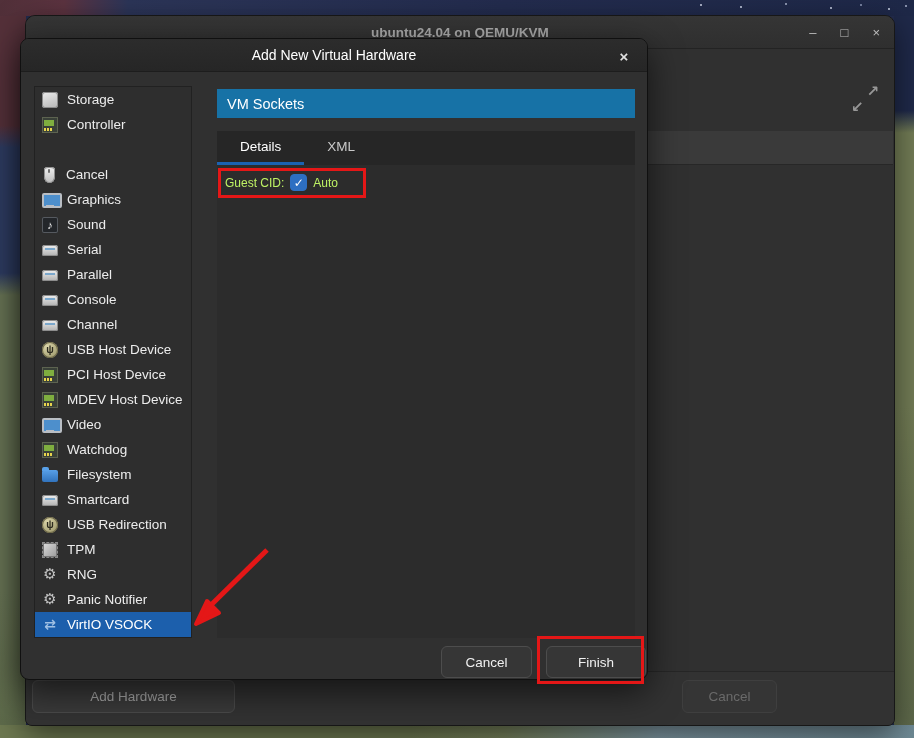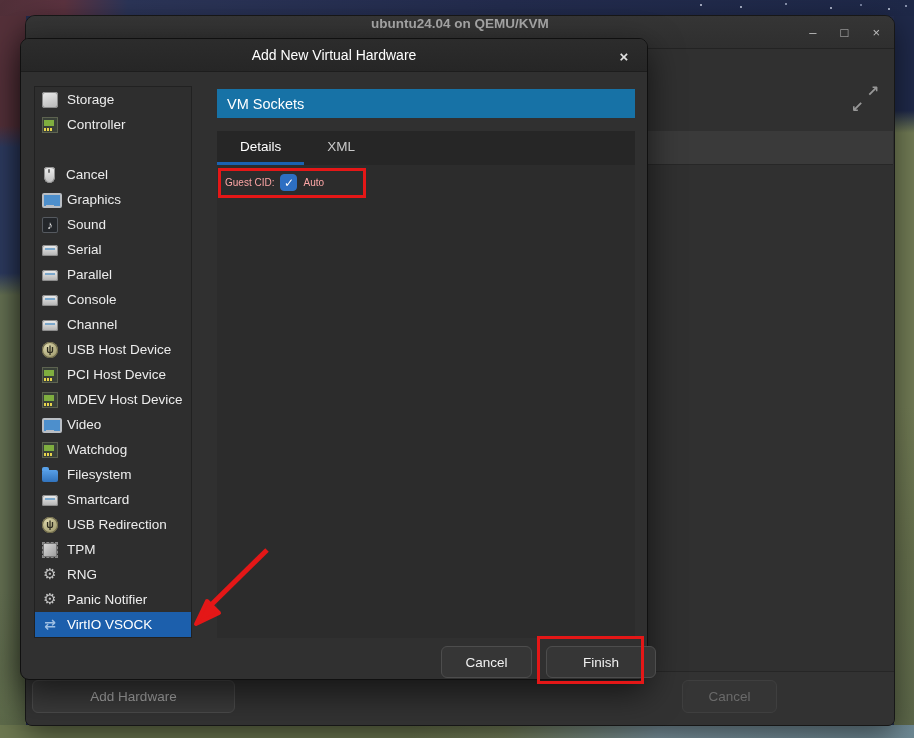--- a/index.html
+++ b/index.html
@@ -19,21 +19,21 @@
   .wp-left{left:0;top:0;width:26px;height:738px;background:linear-gradient(180deg,#55313a 0%,#55313a 17%,#2e3c62 20%,#2e3c62 37%,#687455 40%,#687455 80%,#5d6a4a 100%)}
   .wp-right{right:0;top:0;width:20px;height:738px;background:linear-gradient(180deg,#1f2949 0%,#1f2949 15%,#727c55 18%,#727c55 55%,#66704d 75%,#5d684a 100%)}
   .wp-bottom{left:0;bottom:0;width:914px;height:13px;background:linear-gradient(90deg,#6d7850 0%,#6d7850 45%,#75805a 55%,#7f98a3 72%,#6e8994 100%)}
   .stars{position:absolute;left:700px;top:4px;width:2px;height:2px;background:#cfd6e8;border-radius:50%;
     box-shadow:40px 2px #cfd6e8,85px -1px #aab3cc,130px 3px #cfd6e8,160px 0 #8f9ab8,188px 4px #cfd6e8,205px 1px #aab3cc;z-index:1}
 
   
   .main-window{position:absolute;left:25px;top:15px;width:870px;height:711px;background:#303030;
     border:1px solid #171717;border-radius:10px 10px 7px 7px;box-shadow:0 10px 30px rgba(0,0,0,.5);z-index:2}
   .headerbar{height:33px;border-radius:9px 9px 0 0;background:linear-gradient(#353535,#2f2f2f);
-    border-bottom:1px solid #232323;display:flex;justify-content:center;position:relative}
+    border-bottom:1px solid #232323;display:flex;align-items:center;justify-content:center;position:relative}
   .headerbar .win-title{font-weight:bold;font-size:13.5px;color:#a6a6a6}
   .win-controls{position:absolute;right:14px;top:0;height:100%;display:flex;align-items:center;gap:24px}
   .win-ctl{color:#bdbdbd;font-size:13px;line-height:1;cursor:default}
   .win-band{position:absolute;left:1px;right:1px;top:115px;height:34px;background:#3a3a3a;border-bottom:1px solid #272727}
   .expand-icon{position:absolute;right:14px;top:68px;width:30px;height:30px;color:#979797;font-weight:bold}
   .expand-icon:before{content:"\2197";position:absolute;right:1px;top:-2px;font-size:15px}
   .expand-icon:after{content:"\2199";position:absolute;left:1px;bottom:-2px;font-size:15px}
   .win-footer{position:absolute;left:0;right:0;bottom:0;height:54px;background:#323232;
     border-top:1px solid #262626;border-radius:0 0 6px 6px}
   .wbtn{position:absolute;top:8px;height:33px;background:#3a3a3a;border:1px solid #4a4a4a;border-radius:6px;
@@ -60,30 +60,30 @@
   .row.spacer{pointer-events:none}
   .row .label{white-space:nowrap}
 
   
   .panel-header{position:absolute;left:196px;top:50px;width:418px;height:29px;background:var(--accent-header);
     color:#fff;font-size:14.5px;display:flex;align-items:center;padding-left:10px}
   .tabbar{position:absolute;left:196px;top:92px;width:418px;height:34px;background:#262626;display:flex}
   .tab{padding:0 23px;display:flex;align-items:center;font-size:13.5px;color:#c9c9c9;border-bottom:3px solid transparent}
   .tab.selected{color:#fff;border-bottom-color:var(--tab-underline)}
   .panel-content{position:absolute;left:196px;top:126px;width:418px;height:473px;background:#2c2c2c}
-  .field-row{display:flex;align-items:center;gap:6px;padding:9px 0 0 8px;font-size:10px;color:#fca5a5}
+  .field-row{display:flex;align-items:center;gap:6px;padding:9px 0 0 8px;font-size:12px;color:#bef264}
   .checkbox{width:17px;height:17px;border-radius:4px;background:#3b3b3b;border:1px solid #555;position:relative;flex:none}
   .checkbox.checked{background:var(--accent-checkbox);border-color:var(--accent-checkbox)}
   .checkbox.checked:after{content:"\2713";position:absolute;left:0;top:0;width:100%;height:100%;
     display:flex;align-items:center;justify-content:center;color:#fff;font-size:12px;font-weight:bold}
 
   .dlg-btn{position:absolute;top:607px;height:32px;background:#363636;border:1px solid #4d4d4d;border-radius:6px;
     display:flex;align-items:center;justify-content:center;font-size:13.5px;color:#f0f0f0}
   .dlg-btn-cancel{left:420px;width:91px}
-  .dlg-btn-finish{left:525px;width:110px}
+  .dlg-btn-finish{left:525px;width:100px}
 
   
   .icon{width:16px;height:16px;position:relative;display:inline-block;flex:none}
   .icon-disk{background:linear-gradient(160deg,#ececec,#b5b5b5);border-radius:3px;box-shadow:inset 0 0 0 1px #8a8a8a}
   .icon-pci-card{background:#394038;box-shadow:inset 0 0 0 1px #5d6350}
   .icon-pci-card:before{content:"";position:absolute;left:2px;top:3px;right:4px;height:6px;background:#7fae3f}
   .icon-pci-card:after{content:"";position:absolute;left:2px;bottom:2px;width:9px;height:3px;
     background:repeating-linear-gradient(90deg,#e8d44d 0 2px,#394038 2px 3px)}
   .icon-mouse{width:11px;margin:0 2px;background:linear-gradient(#f0f0f0,#bdbdbd);border-radius:6px 6px 8px 8px/4px 4px 9px 9px;box-shadow:inset 0 0 0 1px #8f8f8f}
   .icon-mouse:before{content:"";position:absolute;left:4px;top:2px;width:2px;height:4px;background:#6f6f6f;border-radius:1px}

